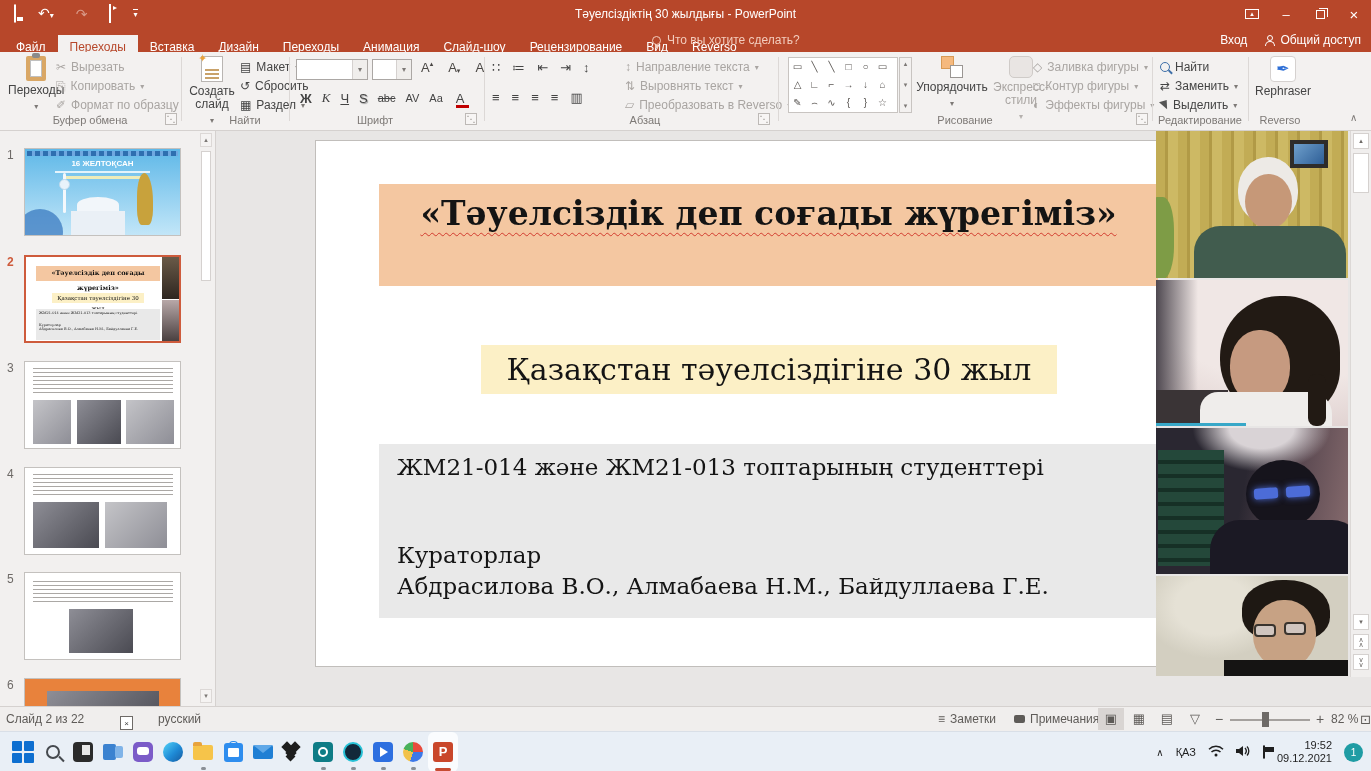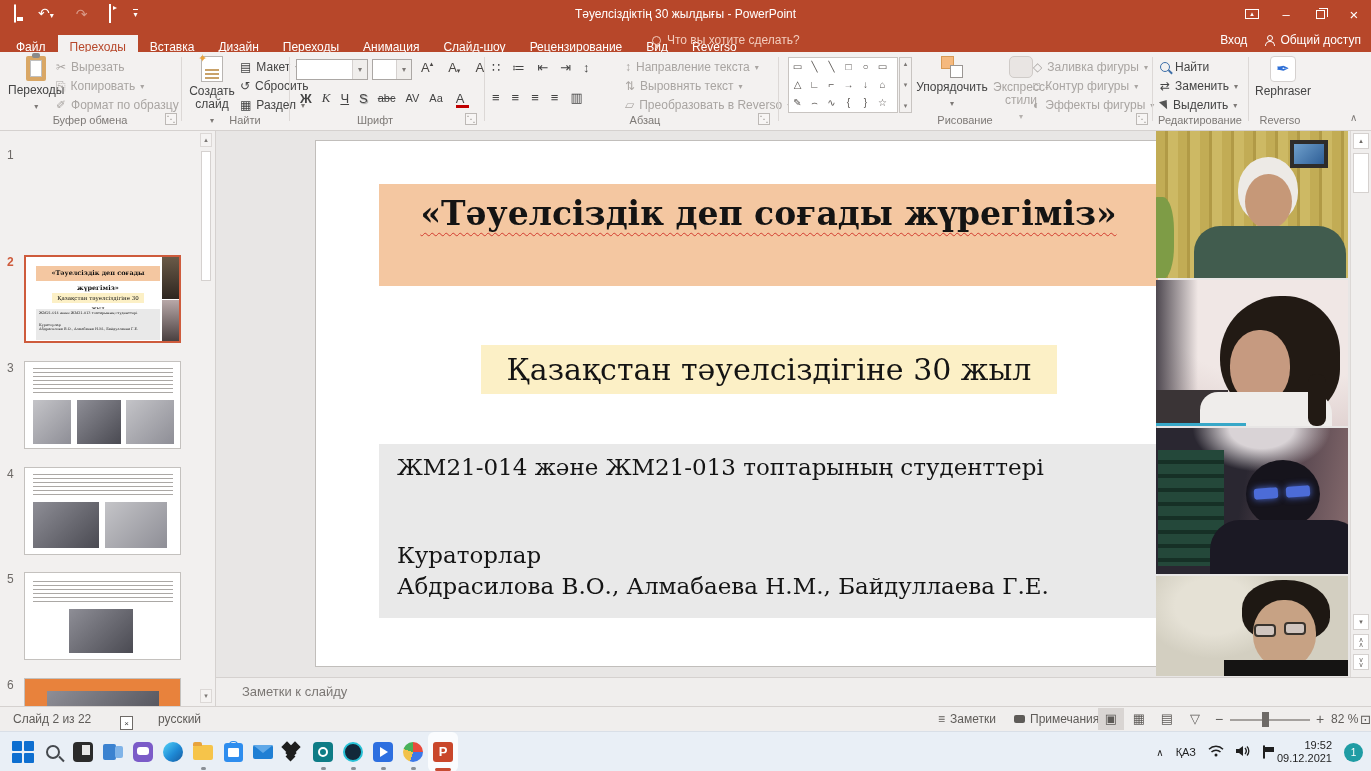--- a/index.html
+++ b/index.html
@@ -432,20 +432,32 @@
     <div class="bigbtn" style="left:1254px;width:58px">
       <span style="width:26px;height:26px;background:#fff;border:1px solid #D5D1CF;border-radius:4px;color:#2E6FD6;font-size:16px;line-height:24px" class="ico">✒</span>
       <span>Rephraser</span>
     </div>
     <div class="glabel" style="left:1240px;width:80px">Reverso</div>
     <div class="abs" style="left:1350px;top:60px;color:#7D7976;font-size:10px">∧</div>
   </div>
 
   <div class="panel">
     <span class="tnum" style="top:17px">1</span>
+    <div class="thumb" style="top:17px;background:linear-gradient(180deg,#5FB8E8,#C2E6F8)">
+      <div class="m-abs" style="left:2px;top:2px;width:151px;height:5px;background:repeating-linear-gradient(90deg,#2E6FB0 0 5px,#6FA8E0 5px 8px)"></div>
+      <div class="m-abs" style="left:0;top:10px;width:100%;text-align:center;color:#fff;font-weight:bold;font-size:8px">16 ЖЕЛТОҚСАН</div>
+      <div class="m-abs" style="left:30px;top:22px;width:95px;height:2px;background:rgba(255,255,255,.8)"></div>
+      <div class="m-abs" style="left:38px;top:27px;width:80px;height:3px;background:rgba(250,240,180,.9)"></div>
+      <div class="m-abs" style="left:38px;top:24px;width:3px;height:40px;background:#F4F8FC;border-radius:2px"></div>
+      <div class="m-abs" style="left:34px;top:30px;width:11px;height:11px;background:#E8F2FA;border-radius:50%;border:1px solid #BCD8EC"></div>
+      <div class="m-abs" style="left:52px;top:48px;width:42px;height:16px;background:#F2F6FA;border-radius:50% 50% 0 0"></div>
+      <div class="m-abs" style="left:46px;top:62px;width:54px;height:26px;background:#EAF0F6"></div>
+      <div class="m-abs" style="left:112px;top:24px;width:16px;height:52px;background:#C8A23C;border-radius:45% 55% 30% 30%"></div>
+      <div class="m-abs" style="left:-8px;top:60px;width:46px;height:46px;background:#3A7AC0;border-radius:50%;opacity:.75"></div>
+    </div>
 
     <span class="tnum" style="top:124px;color:#CE5B3C;font-weight:bold">2</span>
     <div class="thumb sel" style="top:124px">
       <div class="m-abs mini-peach" style="left:10px;top:9px;width:124px;height:15px;font-size:6.5px;line-height:15px">«Тәуелсіздік деп соғады жүрегіміз»</div>
       <div class="m-abs mini-yellow" style="left:26px;top:36px;width:92px;height:10px;font-size:5.5px;line-height:10px">Қазақстан тәуелсіздігіне 30 жыл</div>
       <div class="m-abs mini-gray" style="left:10px;top:52px;width:124px;height:31px;font-size:3.5px;padding:2px 0 0 3px">
         <p>ЖМ21-014 және ЖМ21-013 топтарының студенттері</p>
         <p style="margin-top:8px">Кураторлар</p>
         <p>Абдрасилова В.О., Алмабаева Н.М., Байдуллаева Г.Е.</p>
       </div>
@@ -540,26 +552,23 @@
     <span class="vbtn dbl" style="top:503px">
         <span>∧</span>
         <span>∧</span>
       </span>
     <span class="vbtn dbl" style="top:523px">
         <span>∨</span>
         <span>∨</span>
       </span>
   </div>
 
-  <div class="notesbar">
-    <span>Заметки к слайду</span>
-  </div>
 
   <div class="statusbar">
-    <span class="item" style="left:13px">Слайд 2 из 22</span>
+    <span class="item" style="left:6px">Слайд 2 из 22</span>
     <span class="item" style="left:120px"><span class="spell">×</span></span>
     <span class="item" style="left:158px">русский</span>
     <span class="item" style="left:938px"><span style="margin-right:5px">≡</span><span>Заметки</span></span>
     <span class="item" style="left:1014px"><span style="display:inline-block;width:11px;height:8px;background:#5E5B58;border-radius:2px;margin-right:5px"></span><span>Примечания</span></span>
     <span class="viewbtn on" style="left:1098px"><span>▣</span></span>
     <span class="viewbtn" style="left:1126px"><span>▦</span></span>
     <span class="viewbtn" style="left:1154px"><span>▤</span></span>
     <span class="viewbtn" style="left:1182px"><span>▽</span></span>
     <span class="item" style="left:1215px;font-size:14px">−</span>
     <span class="ztrack" style="left:1230px"></span>

